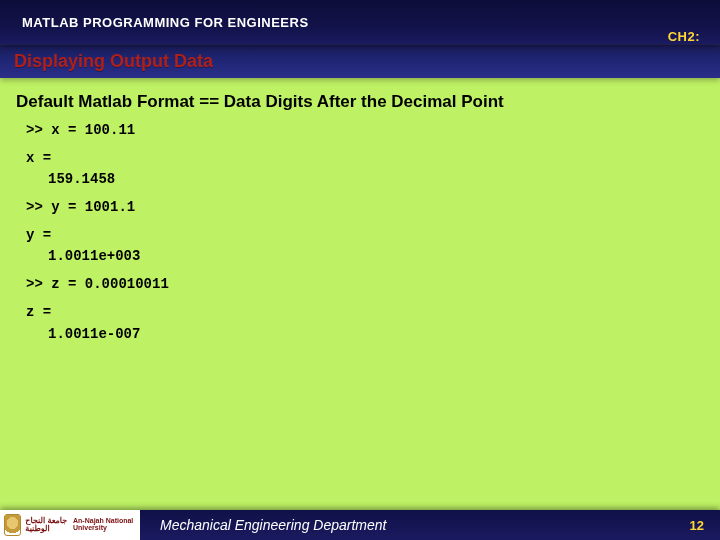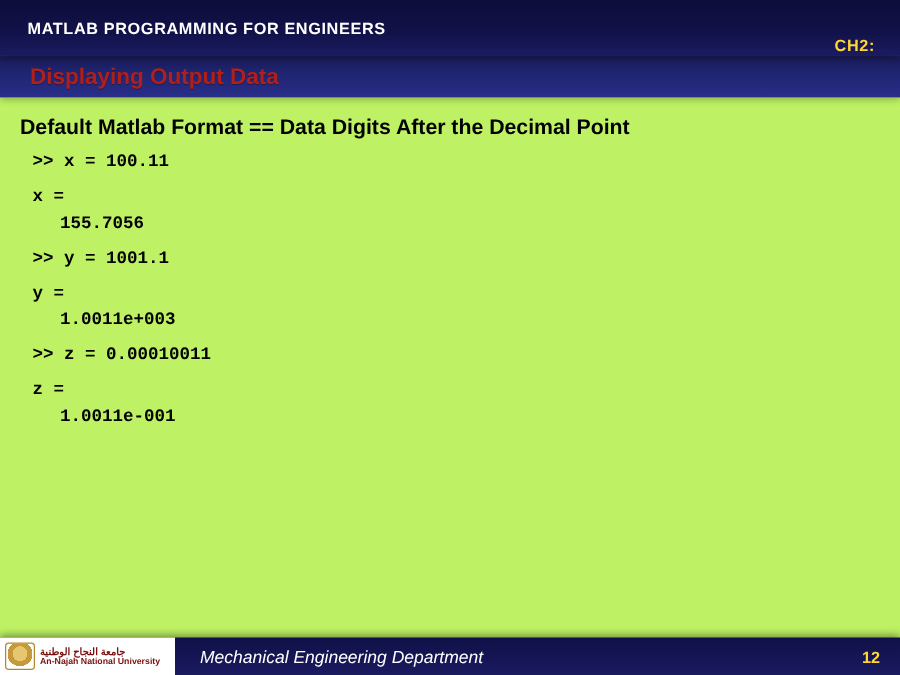--- a/index.html
+++ b/index.html
@@ -36,21 +36,21 @@
       letter-spacing: 0.5px;
     }
     .ch-num { color: #ffd633; margin-right: 6px; }
 
     
     .sub-title-bar {
       background: linear-gradient(#1a1a55 0%, #1e2470 40%, #2a2e8a 100%);
       height: 34px;
       display: flex;
       align-items: center;
-      padding-left: 24px;
+      padding-left: 14px;
       box-shadow: inset 0 1px 0 rgba(255,255,255,0.08), 0 2px 6px rgba(0,0,0,0.3);
     }
     .sub-title {
       color: #b0201a;
       font-size: 18px;
       font-weight: 900;
       text-shadow: 0 1px 0 rgba(0,0,0,0.3);
     }
 
     
@@ -86,21 +86,21 @@
       align-items: center;
       padding-left: 4px;
       gap: 4px;
     }
     .logo-emblem {
       width: 24px; height: 22px;
       background: radial-gradient(circle at 50% 40%, #e6c66f 0 6px, #c49a3a 6px 10px, transparent 10px);
       border: 1px solid #b08a2a;
       border-radius: 3px;
     }
-    .logo-text { display: flex; flex-direction: column; line-height: 1; }
+    .logo-text { display: flex; flex-direction: row; line-height: 1; }
     .logo-ar { font-size: 8px; color: #7a0f0f; font-weight: bold; }
     .logo-en { font-size: 7px; color: #7a0f0f; font-weight: bold; }
 
     .dept {
       color: #fff;
       font-style: italic;
       font-size: 14px;
       margin-left: 20px;
     }
     .page-num {
@@ -126,27 +126,27 @@
   <div class="sub-title-bar">
     <div class="sub-title">Displaying Output Data</div>
   </div>
 
   <div class="body">
     <div class="lead">Default Matlab Format == Data Digits After the Decimal Point</div>
 
     <div class="code-block">
       <div class="prompt">&gt;&gt; x = 100.11</div>
       <div class="prompt">x =</div>
-      <div class="indent">155.7056</div>
+      <div class="indent">159.1458</div>
       <div class="prompt">&gt;&gt; y = 1001.1</div>
       <div class="prompt">y =</div>
       <div class="indent">1.0011e+003</div>
       <div class="prompt">&gt;&gt; z = 0.00010011</div>
       <div class="prompt">z =</div>
-      <div class="indent">1.0011e-001</div>
+      <div class="indent">1.0011e-007</div>
     </div>
   </div>
 
   <div class="footer">
     <div class="logo-box">
       <div class="logo-emblem"></div>
       <div class="logo-text">
         <span class="logo-ar">جامعة النجاح الوطنية</span>
         <span class="logo-en">An-Najah National University</span>
       </div>

